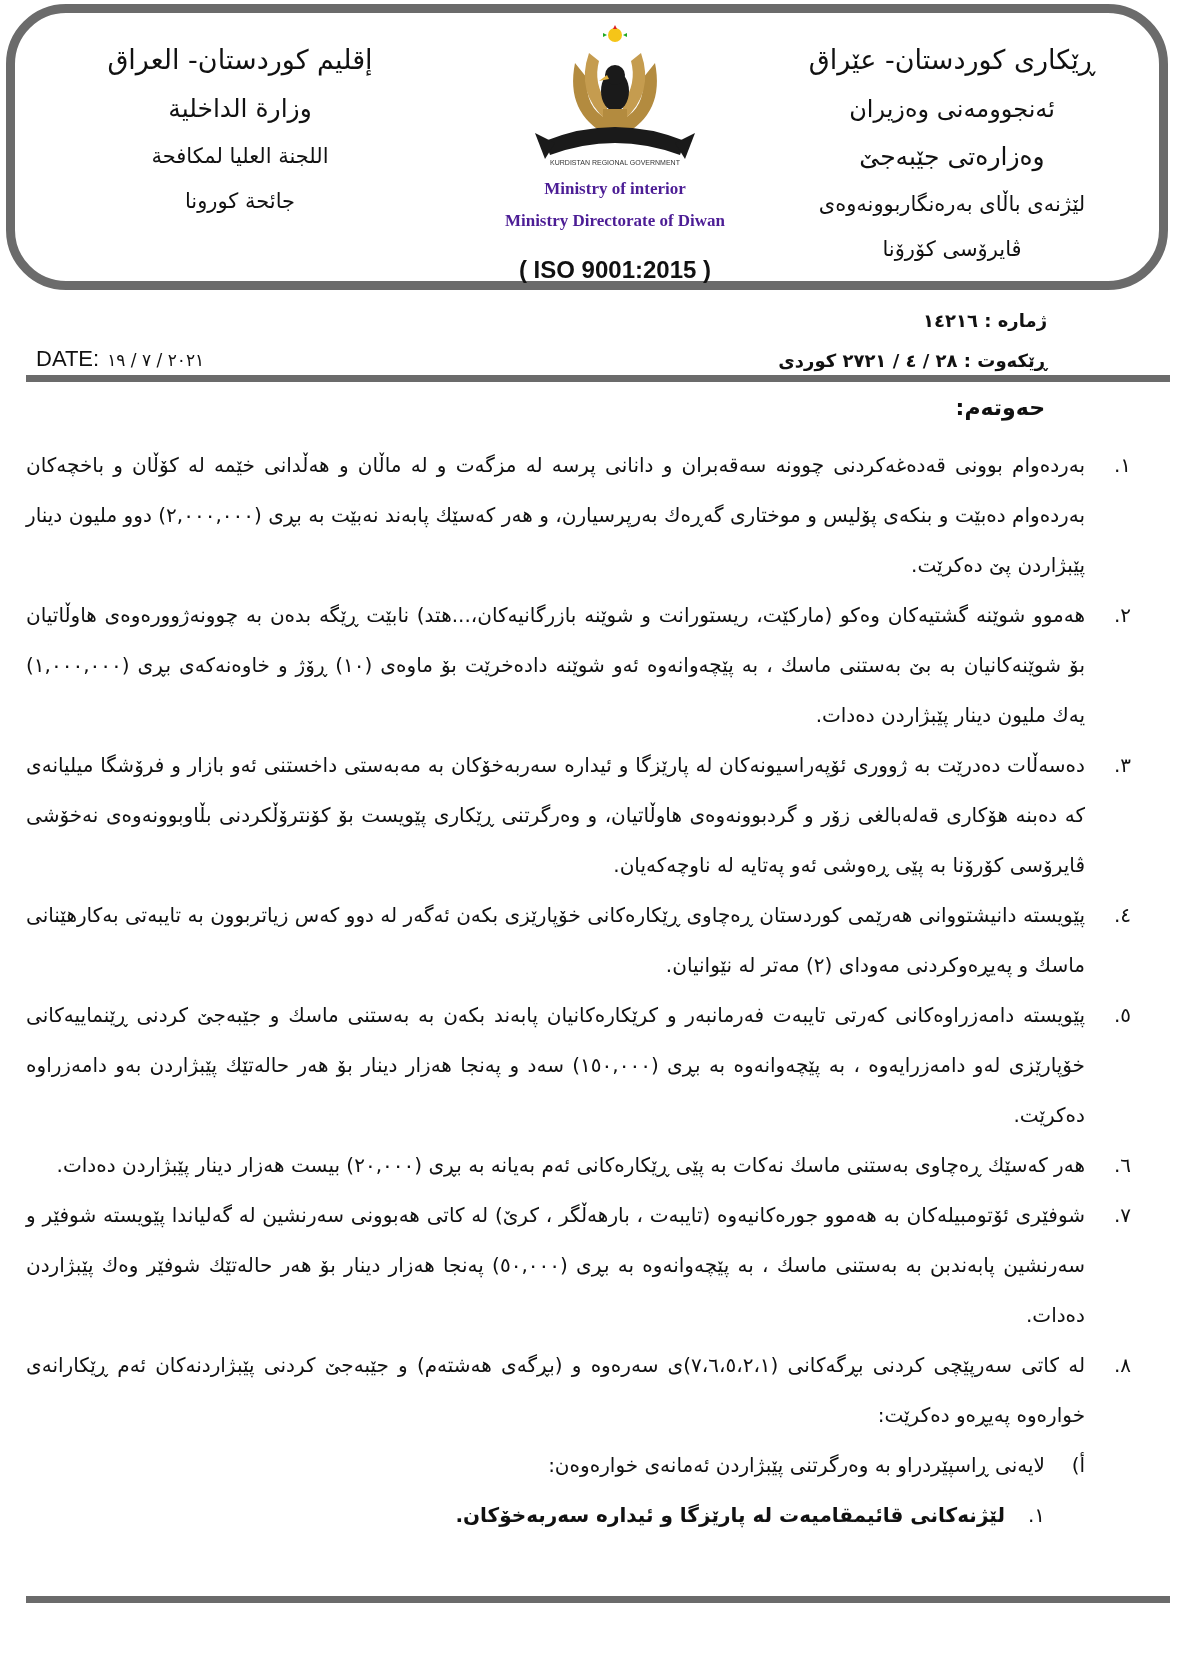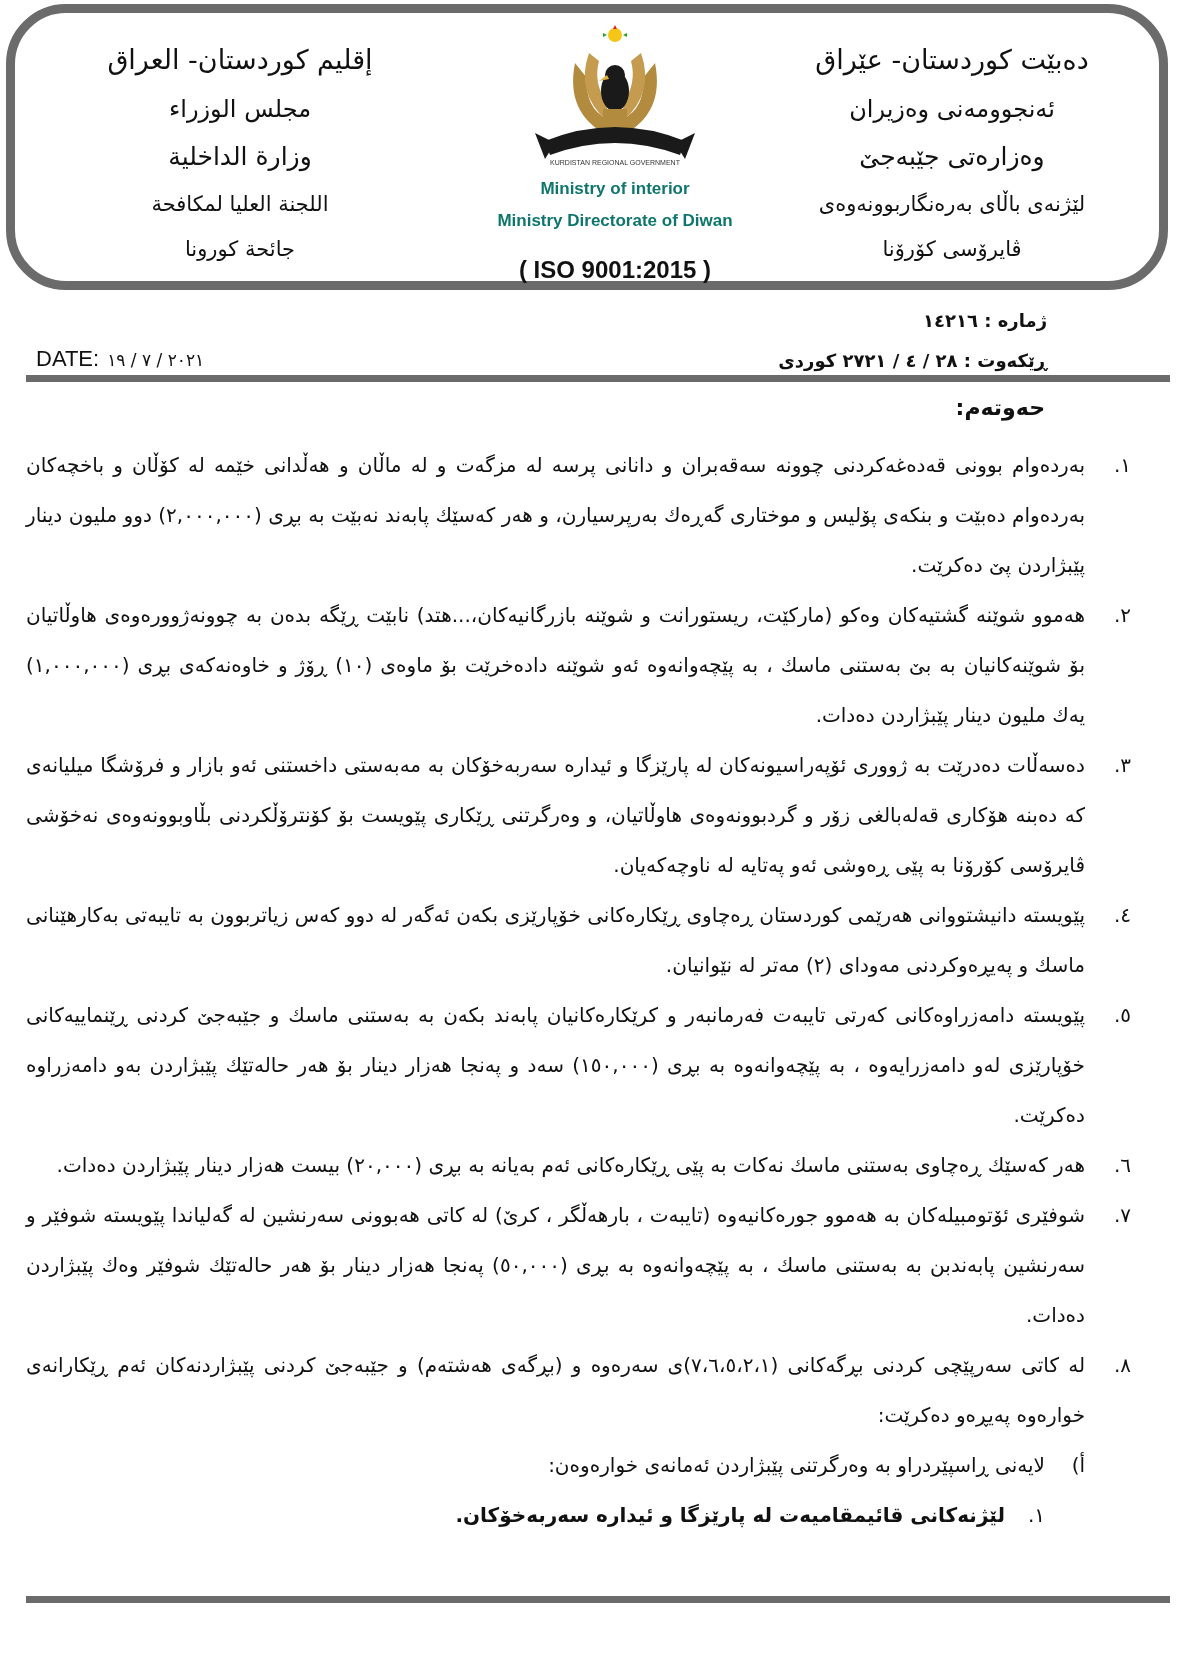--- a/index.html
+++ b/index.html
@@ -15,21 +15,21 @@
   .hdr-col { position: absolute; top: 22px; text-align: center; font-weight: normal; }
   .hdr-left { left: 60px; width: 330px; direction: rtl; }
   .hdr-right { right: 22px; width: 370px; direction: rtl; }
   .hdr-col .l1 { font-size: 27px; line-height: 50px; }
   .hdr-col .l2 { font-size: 24px; line-height: 48px; }
   .hdr-col .l3 { font-size: 25px; line-height: 48px; }
   .hdr-col .l4 { font-size: 21px; line-height: 46px; }
   .hdr-col .l5 { font-size: 21px; line-height: 44px; }
   .hdr-center { position: absolute; left: 440px; top: 10px; width: 320px; text-align: center; }
   .emblem { width: 200px; height: 150px; margin: 0 auto; display: block; }
-  .min-line { font-family: Liberation Sans, sans-serif; font-weight: bold; font-size: 17px; line-height: 32px; color: #0f766e; }
+  .min-line { font-family: Liberation Serif, serif; font-weight: bold; font-size: 17px; line-height: 32px; color: #4c1d95; }
   .iso { font-family: "Liberation Sans", sans-serif; font-weight: bold; font-size: 24px; line-height: 34px; margin-top: 16px; }
 
   .meta { position: absolute; right: 148px; direction: rtl; font-weight: bold; font-size: 18px; }
   .meta-number { top: 310px; }
   .meta-kurdish-date { top: 350px; }
   .date-en { position: absolute; left: 36px; top: 346px; font-size: 22px; font-weight: normal; font-family: "Liberation Sans", sans-serif; }
   .date-en .val { font-family: "DejaVu Sans", sans-serif; font-size: 17px; margin-left: 8px; }
   .rule-top { position: absolute; left: 26px; top: 375px; width: 1144px; height: 7px; background: #6b6b6b; }
   .rule-bottom { position: absolute; left: 26px; top: 1596px; width: 1144px; height: 7px; background: #6b6b6b; }
 
@@ -48,21 +48,20 @@
   .sub-a .txt { padding-right: 40px; }
   .sub-1 .num { position: absolute; right: 0; }
   .sub-1 .txt { padding-right: 40px; font-weight: bold; }
 </style>
 </head>
 <body>
 
 <div class="header-box">
   <div class="hdr-col hdr-left">
     <div class="l1">إقليم كوردستان- العراق</div>
-    <div class="l2">مجلس الوزراء</div>
     <div class="l3">وزارة الداخلية</div>
     <div class="l4">اللجنة العليا لمكافحة</div>
     <div class="l5">جائحة كورونا</div>
   </div>
 
   <div class="hdr-center">
     <svg class="emblem" viewBox="0 0 200 150">
       <circle cx="100" cy="12" r="7" fill="#f5c518"></circle>
       <path d="M100 2 L102 6 L98 6 Z" fill="#d22"></path>
       <path d="M92 12 L88 10 L88 14 Z" fill="#2a2"></path>
@@ -79,21 +78,21 @@
       <path d="M20 110 L40 120 L30 136 Z" fill="#1a1a1a"></path>
       <path d="M180 110 L160 120 L170 136 Z" fill="#1a1a1a"></path>
       <text x="100" y="142" font-size="7" text-anchor="middle" fill="#333" font-family="Liberation Sans, sans-serif">KURDISTAN REGIONAL GOVERNMENT</text>
     </svg>
     <div class="min-line">Ministry of interior</div>
     <div class="min-line">Ministry Directorate of Diwan</div>
     <div class="iso">( ISO 9001:2015 )</div>
   </div>
 
   <div class="hdr-col hdr-right">
-    <div class="l1">دەبێت کوردستان- عێراق</div>
+    <div class="l1">ڕێکاری کوردستان- عێراق</div>
     <div class="l2">ئەنجوومەنی وەزیران</div>
     <div class="l3">وەزارەتی جێبەجێ</div>
     <div class="l4">لێژنەی باڵای بەرەنگاربوونەوەی</div>
     <div class="l5">ڤایرۆسی کۆرۆنا</div>
   </div>
 </div>
 
 <div class="meta meta-number">
   <span>ژمارە :</span>
   <span>١٤٢١٦</span>

